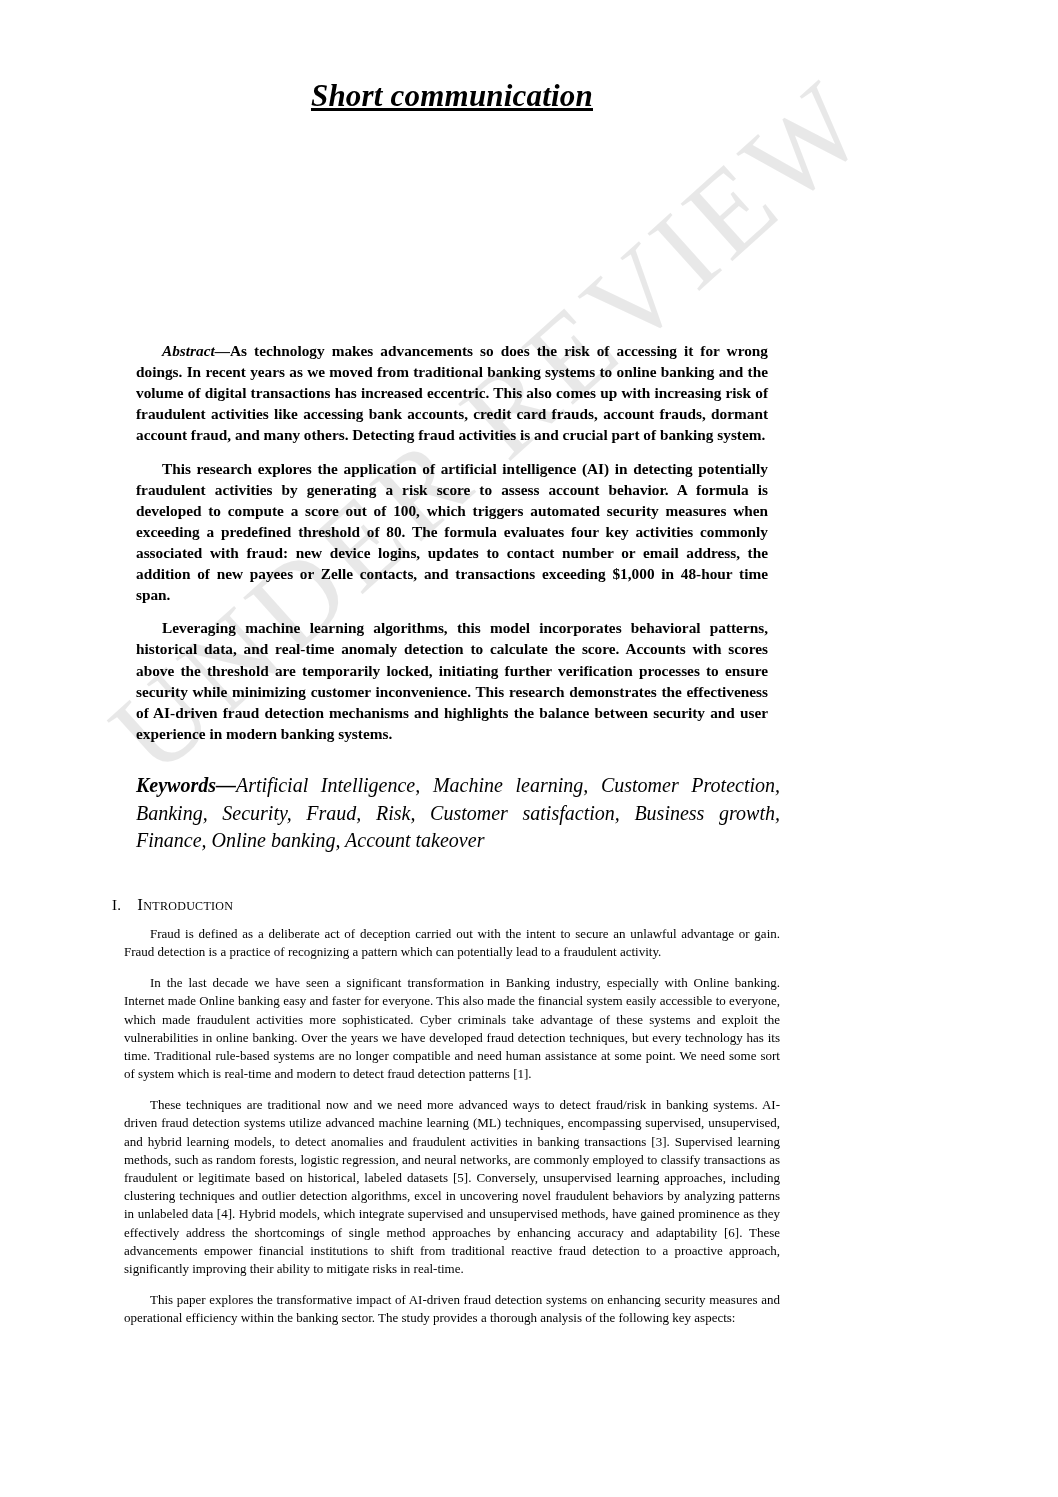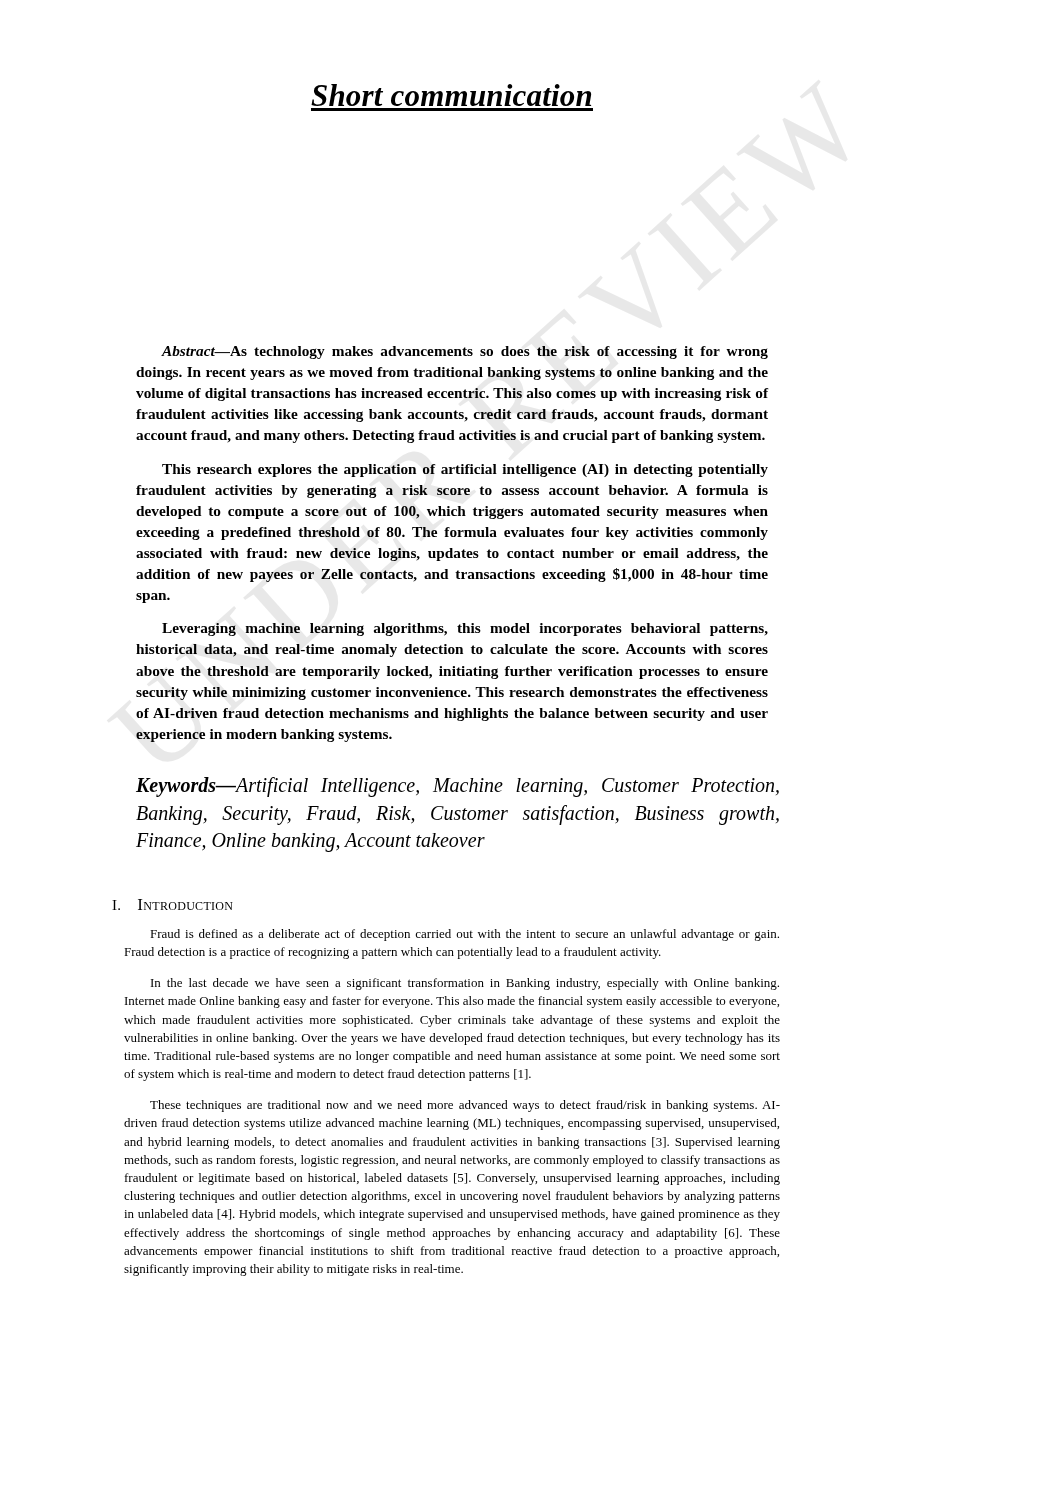--- a/index.html
+++ b/index.html
@@ -141,16 +141,17 @@
     </div>
 
     <div class="section-head">
       <span class="section-num">I.</span><span class="smallcaps">Introduction</span>
     </div>
 
     <div class="body-text">
       <p>Fraud is defined as a deliberate act of deception carried out with the intent to secure an unlawful advantage or gain. Fraud detection is a practice of recognizing a pattern which can potentially lead to a fraudulent activity.</p>
       <p>In the last decade we have seen a significant transformation in Banking industry, especially with Online banking. Internet made Online banking easy and faster for everyone. This also made the financial system easily accessible to everyone, which made fraudulent activities more sophisticated. Cyber criminals take advantage of these systems and exploit the vulnerabilities in online banking. Over the years we have developed fraud detection techniques, but every technology has its time. Traditional rule-based systems are no longer compatible and need human assistance at some point. We need some sort of system which is real-time and modern to detect fraud detection patterns [1].</p>
       <p>These techniques are traditional now and we need more advanced ways to detect fraud/risk in banking systems. AI-driven fraud detection systems utilize advanced machine learning (ML) techniques, encompassing supervised, unsupervised, and hybrid learning models, to detect anomalies and fraudulent activities in banking transactions [3]. Supervised learning methods, such as random forests, logistic regression, and neural networks, are commonly employed to classify transactions as fraudulent or legitimate based on historical, labeled datasets [5]. Conversely, unsupervised learning approaches, including clustering techniques and outlier detection algorithms, excel in uncovering novel fraudulent behaviors by analyzing patterns in unlabeled data [4]. Hybrid models, which integrate supervised and unsupervised methods, have gained prominence as they effectively address the shortcomings of single method approaches by enhancing accuracy and adaptability [6]. These advancements empower financial institutions to shift from traditional reactive fraud detection to a proactive approach, significantly improving their ability to mitigate risks in real-time.</p>
+      <p>This paper explores the transformative impact of AI-driven fraud detection systems on enhancing security measures and operational efficiency within the banking sector. The study provides a thorough analysis of the following key aspects:</p>
     </div>
 
   </div>
 </div>
 
 </body></html>

